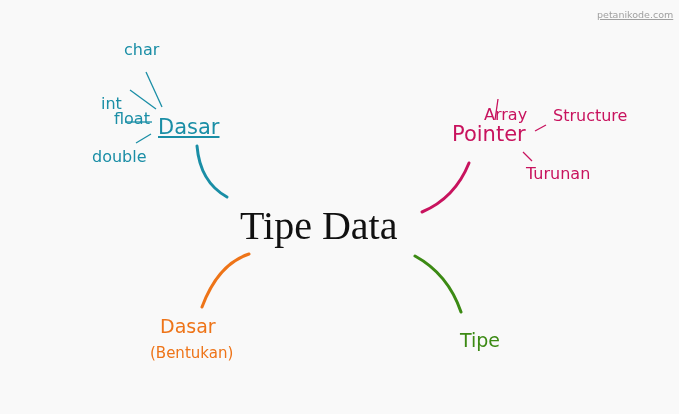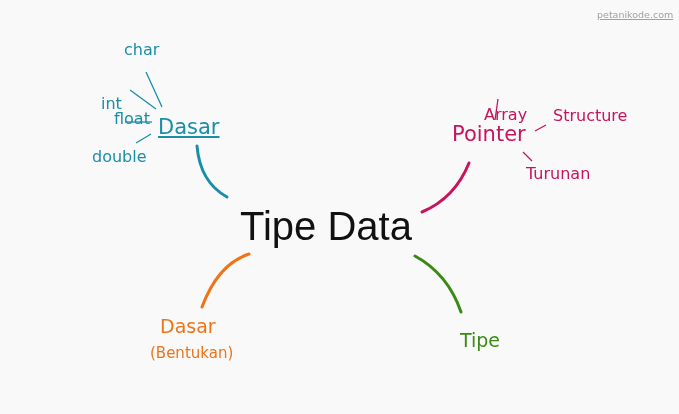--- a/index.html
+++ b/index.html
@@ -1,20 +1,20 @@
 <!DOCTYPE html>
 <html><head>
 <meta charset="utf-8">
 <style>
   html, body { margin:0; padding:0; }
   body { width:679px; height:414px; background:#f9f9f9; position:relative; overflow:hidden;
          font-family:"DejaVu Sans", sans-serif; }
   .t { position:absolute; white-space:nowrap; line-height:1; }
   svg.lines { position:absolute; left:0; top:0; }
-  .center { font-family:Liberation Sans, sans-serif; font-size:40px; color:#111; }
+  .center { font-family:Liberation Serif, serif; font-size:40px; color:#111; }
   .teal { color:#1a8ea6; }
   .mag { color:#c8135e; }
   .orange { color:#ee7418; }
   .green { color:#3c8a14; }
   .wm { color:#a0a0a0; font-size:9.5px;text-decoration:underline; }
 </style>
 </head>
 <body>
 
 <svg class="lines" width="679" height="414">

